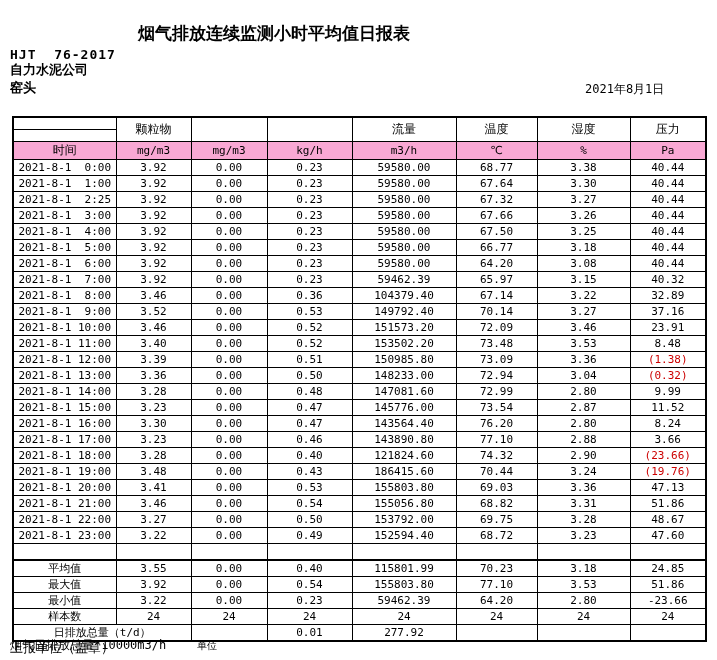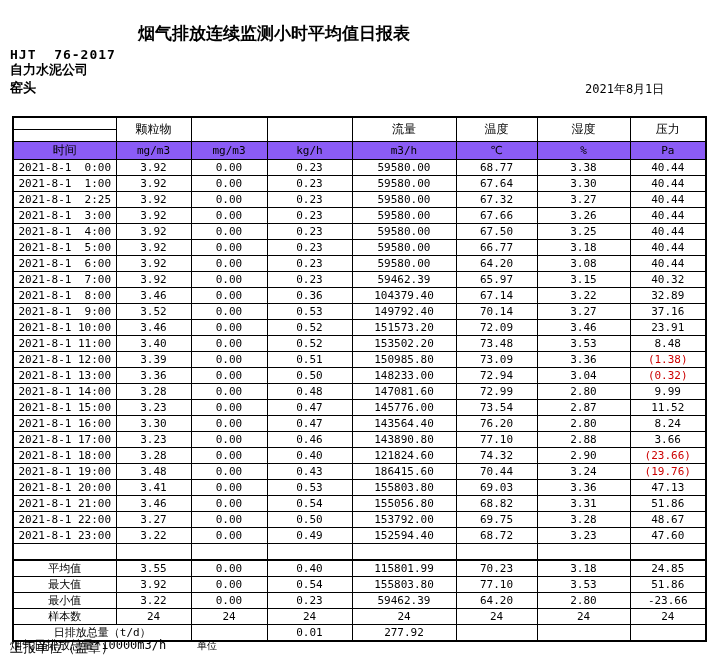--- a/index.html
+++ b/index.html
@@ -23,21 +23,21 @@
     font-size:11px;
     text-align:center;
     vertical-align:middle;
     padding:0;
     height:15px;
     overflow:hidden;
     white-space:pre;
   }
   tr.h-sub td{height:11px;}
   tr.h-group td{font-size:12px;}
-  tr.h-units td{height:17px;background:#8b5cf6;font-size:11px;}
+  tr.h-units td{height:17px;background:#f9a8d4;font-size:11px;}
   tr.h-units td.time-h{font-size:12px;}
   td.neg{color:#cc0000;}
   tr.spacer-row td{height:15px;}
   tr.summary-first td{border-top:2px solid #000;}
   td.label-cell{font-size:12px;}
   td.total-label{text-align:left;padding-left:3px;font-size:12px;}
   .footnote{position:absolute;left:10px;top:637px;font-size:12px;}
   .report-unit{position:absolute;left:10px;top:639px;font-size:13px;}
   .unit-label{position:absolute;left:197px;top:639px;font-size:10px;text-align:center;}
 </style>

